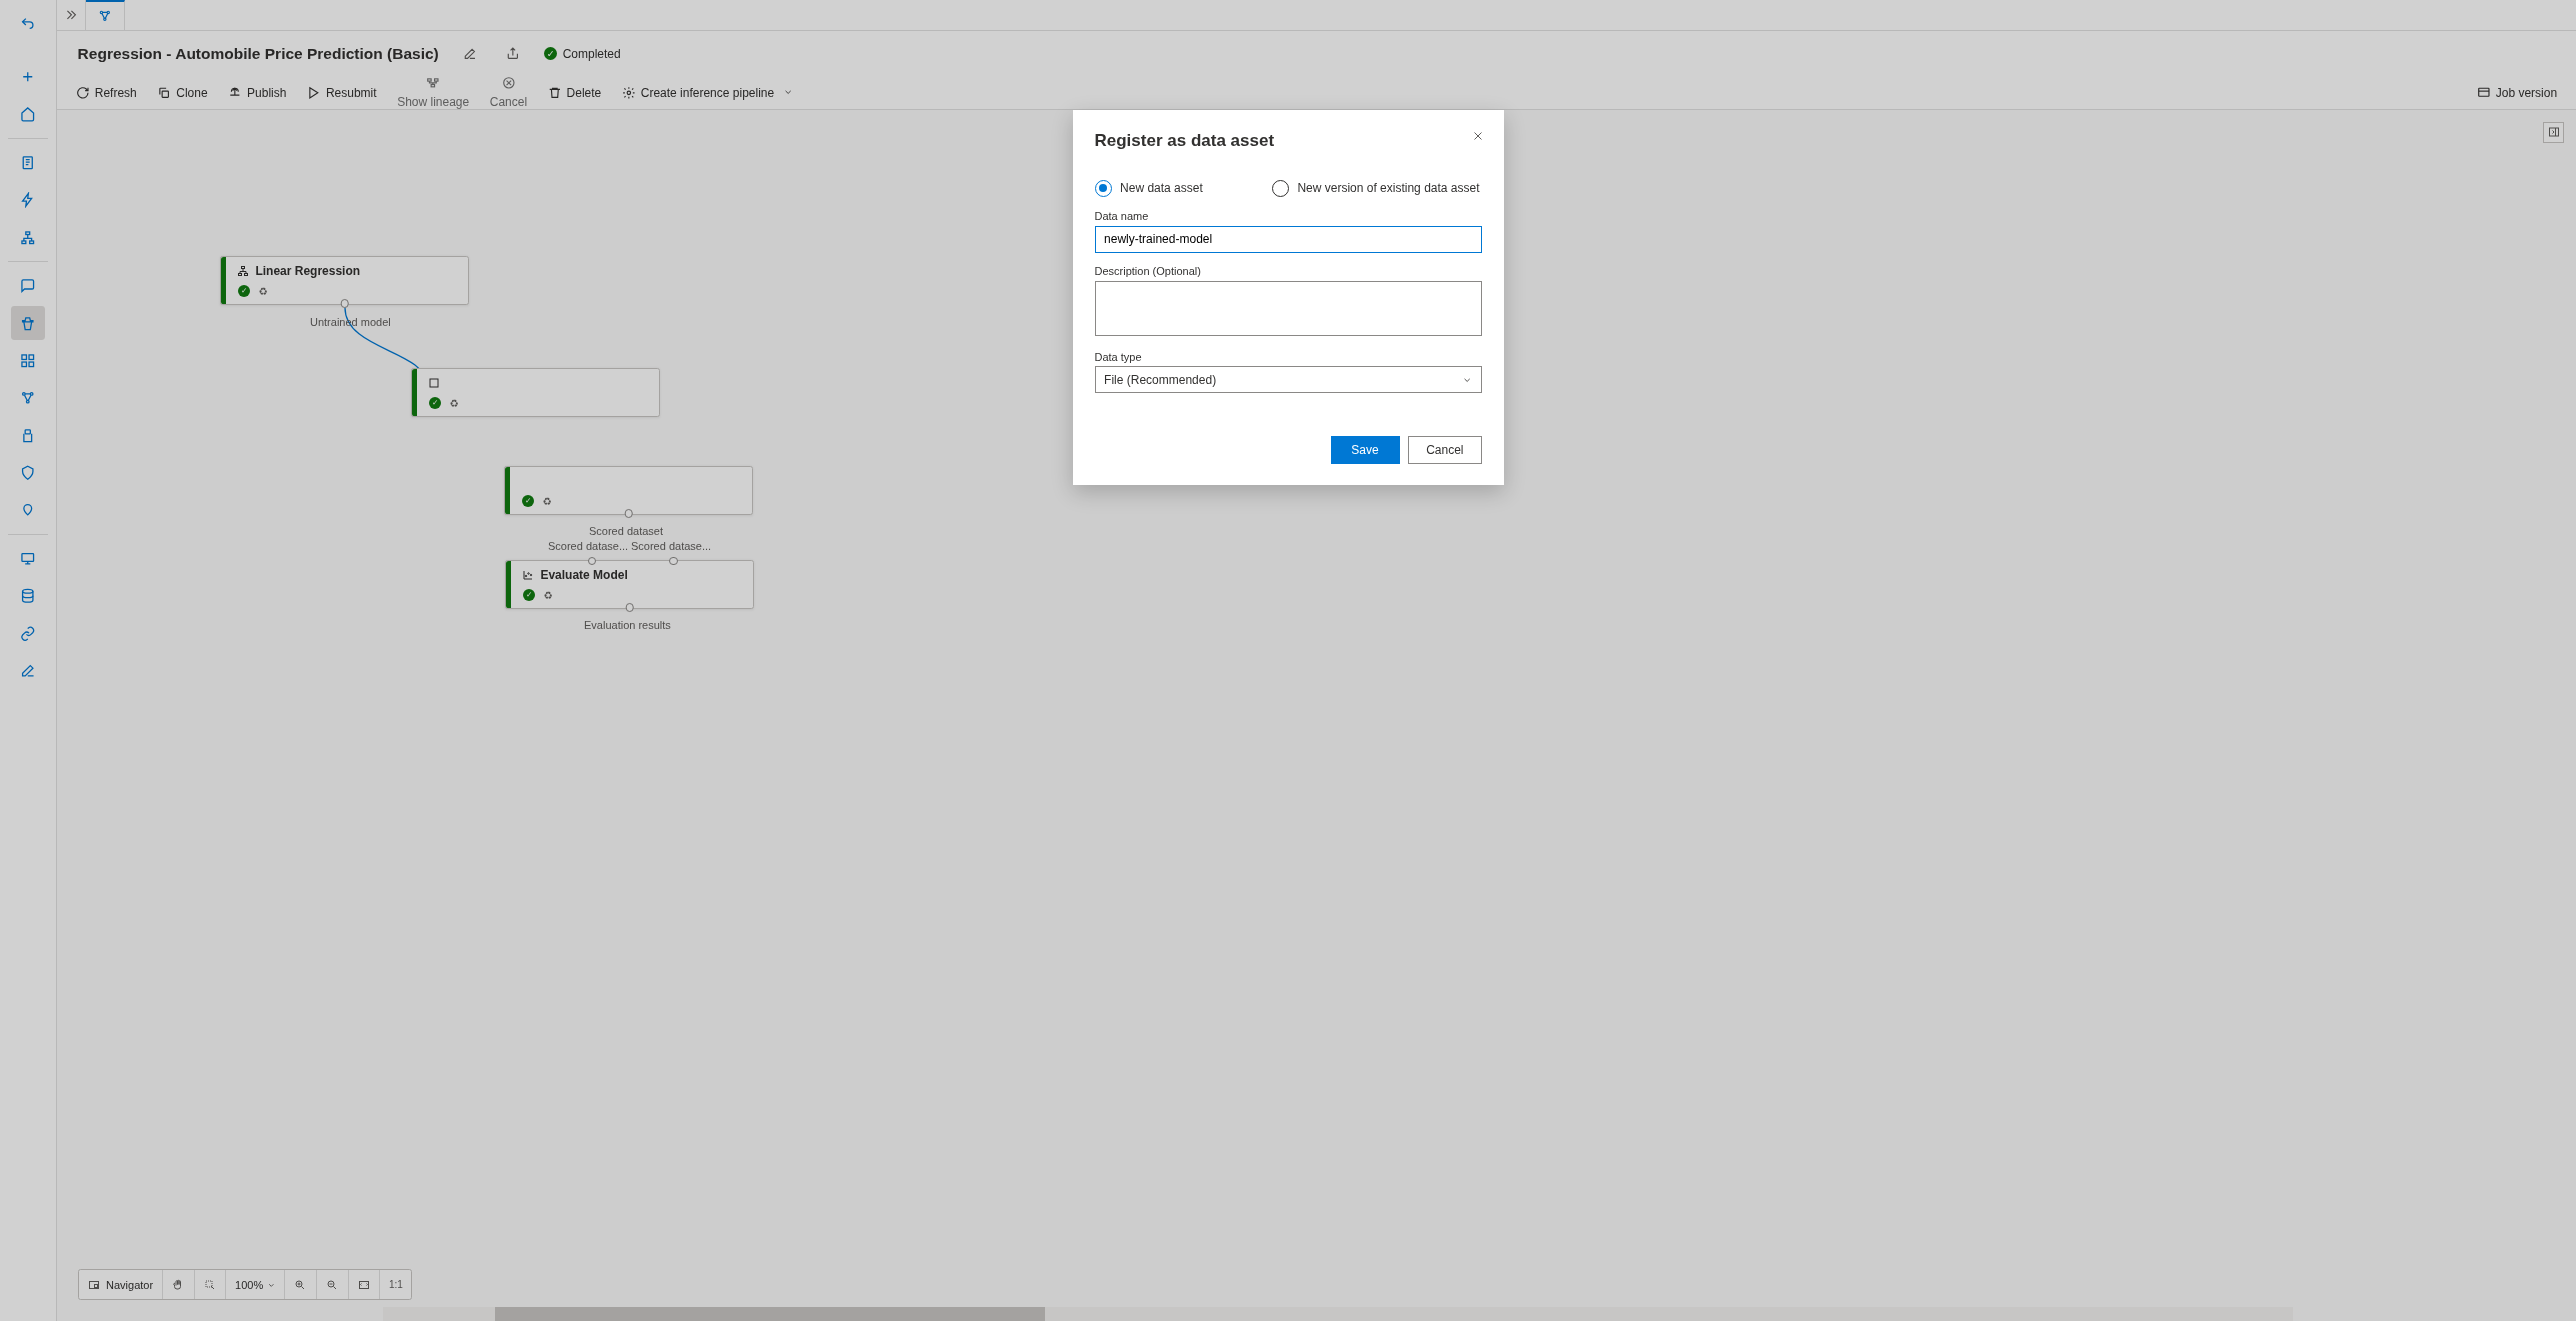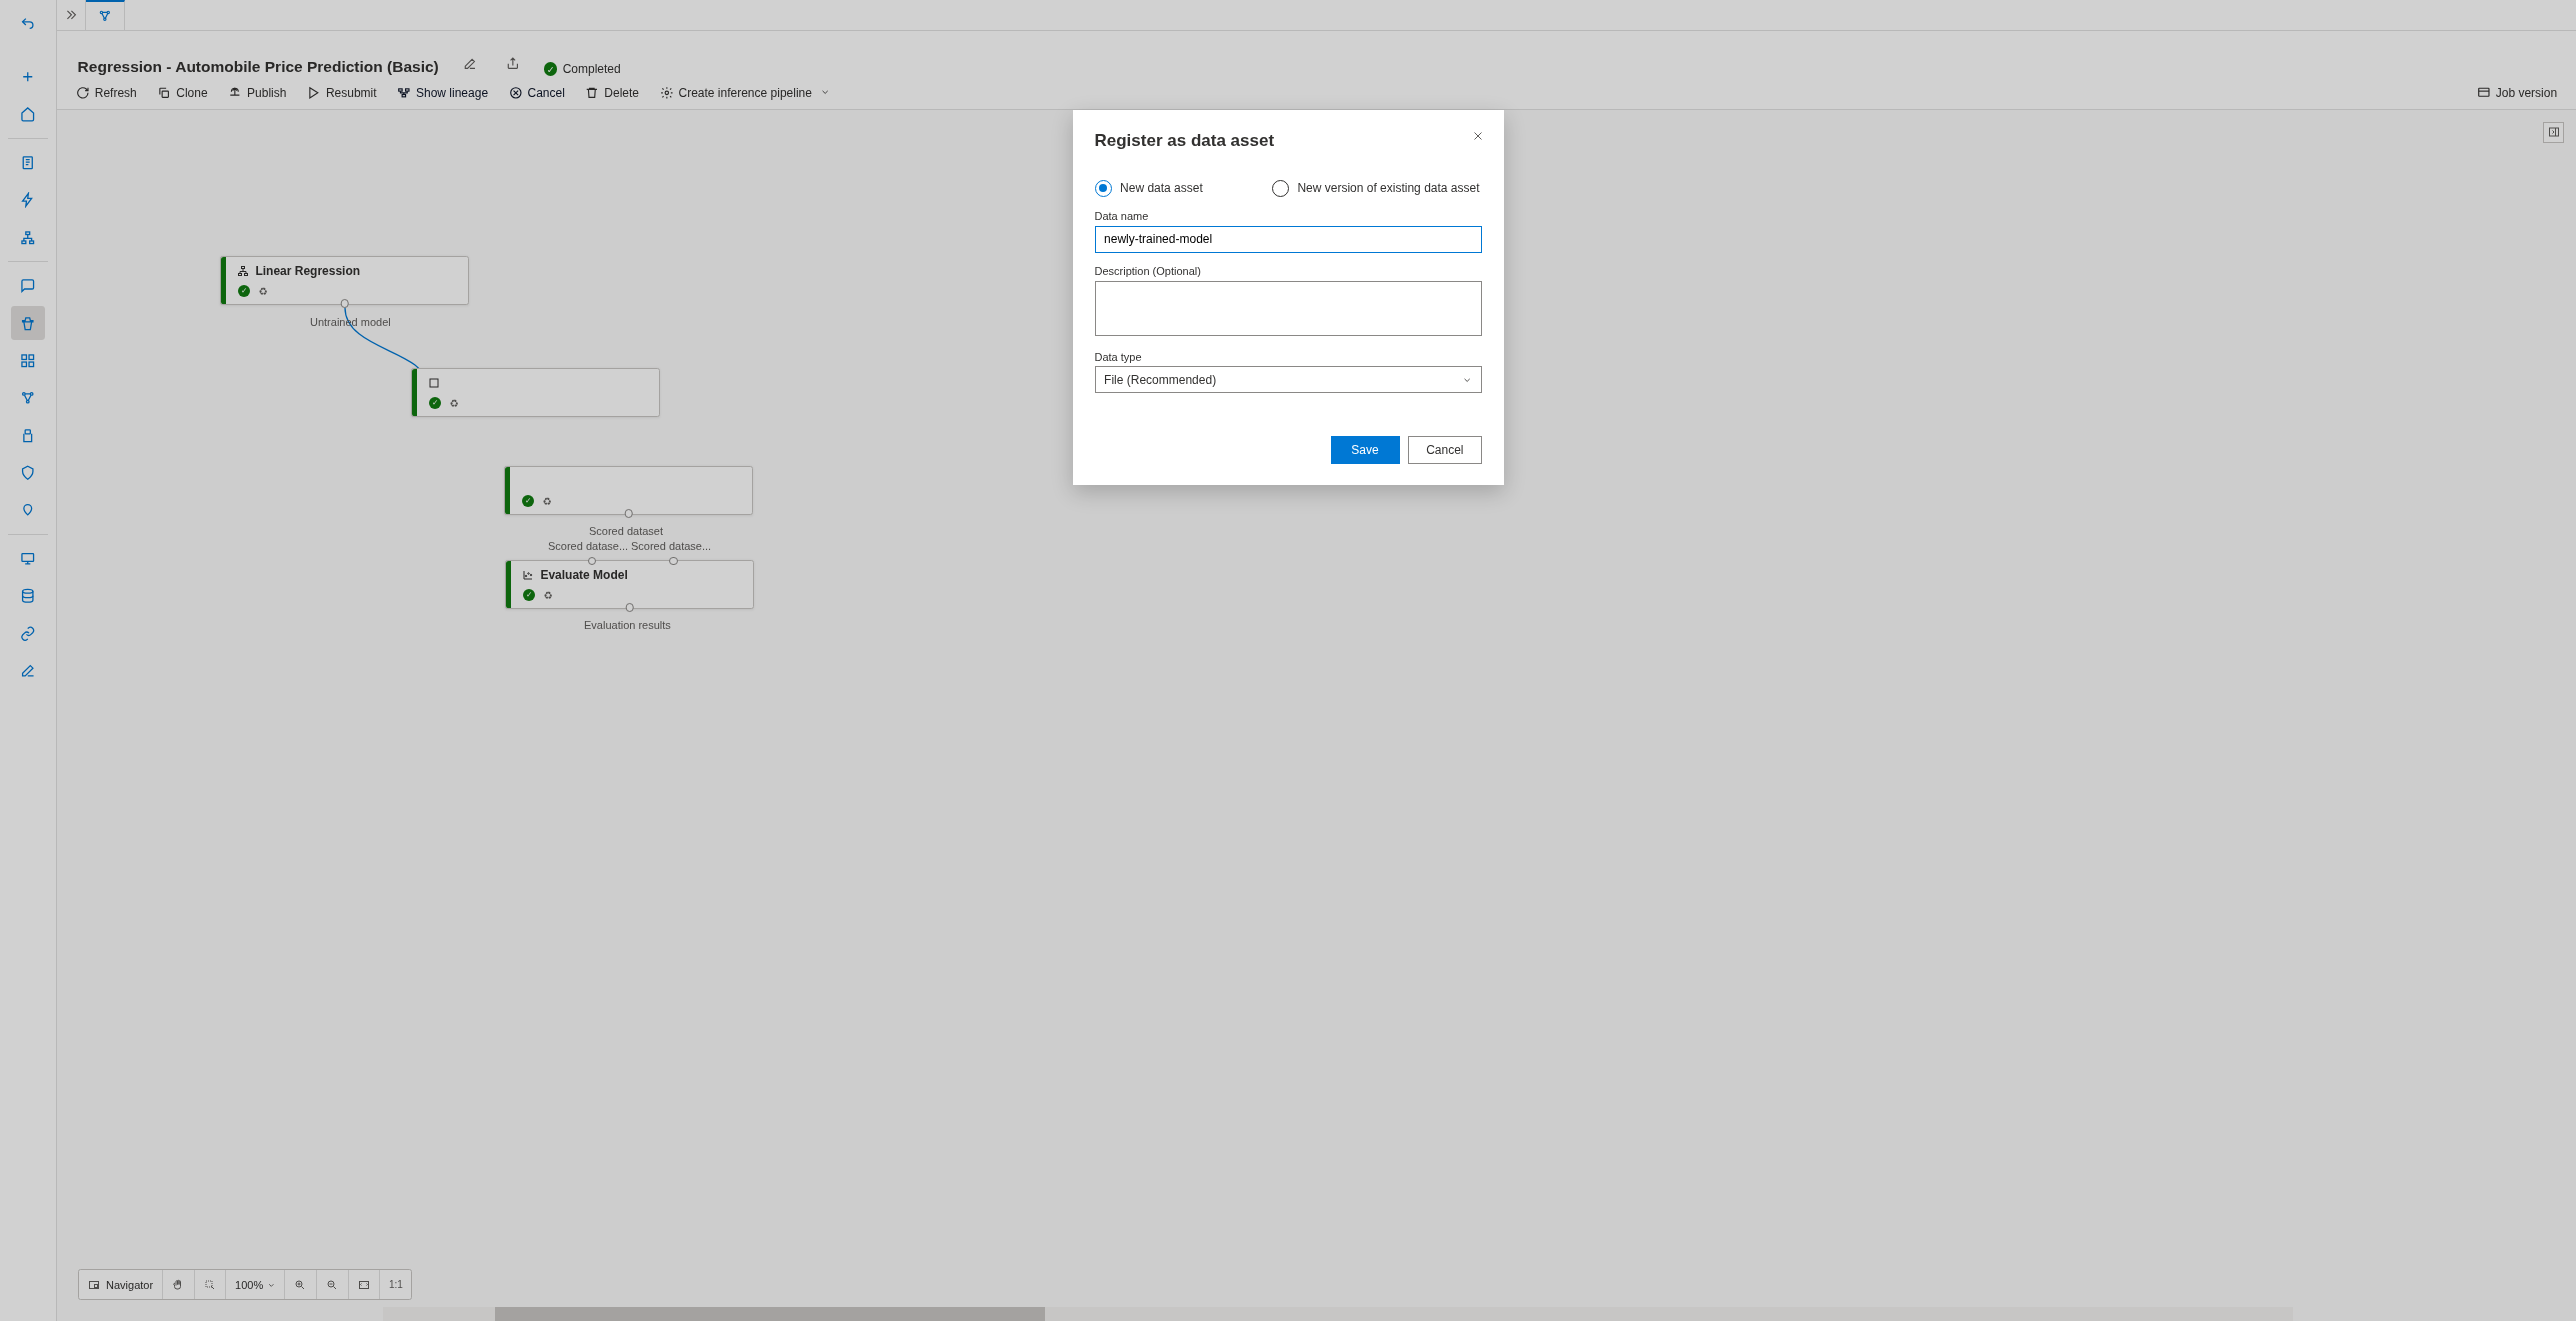--- a/index.html
+++ b/index.html
@@ -17,30 +17,30 @@
 
 
 .main { flex: 1; display: flex; flex-direction: column; min-width: 0; }
 
 
 .tabstrip { height: 31px; border-bottom: 0.9px solid #e1e1e1; background: #fff; display: flex; align-items: center; padding-left: 0; }
 .tabstrip .expand { width: 29px; height: 31px; display: flex; align-items: center; justify-content: center; color: #605e5c; cursor: pointer; border-right: 0.9px solid #e1e1e1; }
 .tab { height: 31px; display: flex; align-items: center; padding: 0 12px; border-right: 0.9px solid #e1e1e1; border-top: 2.6px solid #0078d4; cursor: pointer; color: #0078d4; }
 
 
-.page-header { height: 45px; display: flex; align-items: flex-end; padding: 0 20.6px; gap: 19px; background: #fff; }
+.page-header { height: 45px; display: flex; align-items: center; padding: 0 20.6px; gap: 19px; background: #fff; }
 .page-title { font-size: 15.5px; font-weight: 600; flex-shrink: 0; }
 .hdr-icon-btn { width: 24px; height: 24px; display: flex; align-items: center; justify-content: center; color: #605e5c; cursor: pointer; border-radius: 3.4px; }
 .status-chip { display: flex; align-items: center; gap: 5.2px; font-size: 12px; color: #323130; }
 .status-dot { width: 13.7px; height: 13.7px; border-radius: 50%; background: #107c10; display: flex; align-items: center; justify-content: center; color: #fff; font-size: 9.4px; }
 
 
 .toolbar { height: 34px; display: flex; align-items: center; padding: 0 10.3px; gap: 3.4px; background: #fff; border-bottom: 0.9px solid #e1e1e1; }
 .tb-btn { display: flex; align-items: center; gap: 5.2px; padding: 5.2px 8.6px; font-size: 12px; color: #323130; cursor: pointer; border-radius: 1.7px; }
-.tb-btn.disabled { color: #0f172a; cursor: default; }
+.tb-btn.disabled { color: #737373; cursor: default; flex-direction: column; }
 .tb-btn .ico { width: 13.7px; height: 13.7px; display: inline-flex; align-items: center; justify-content: center; }
 .tb-btn .chev { margin-left: 3.4px; }
 .tb-spacer { flex: 1; }
 
 
 .canvas-wrap { flex: 1; position: relative; background: #fafafa; overflow: hidden; }
 .canvas { position: absolute; inset: 0; }
 .node { position: absolute; background: #fff; border: 0.9px solid #c8c6c4; border-radius: 2.6px; box-shadow: 0 0.9px 2.6px rgba(0,0,0,0.08); }
 .node .stripe { position: absolute; left: 0; top: 0; bottom: 0; width: 5.2px; background: #107c10; border-radius: 2.6px 0 0 2.6px; }
 .node-inner { padding: 6.9px 10.3px 6.9px 15.5px; }

